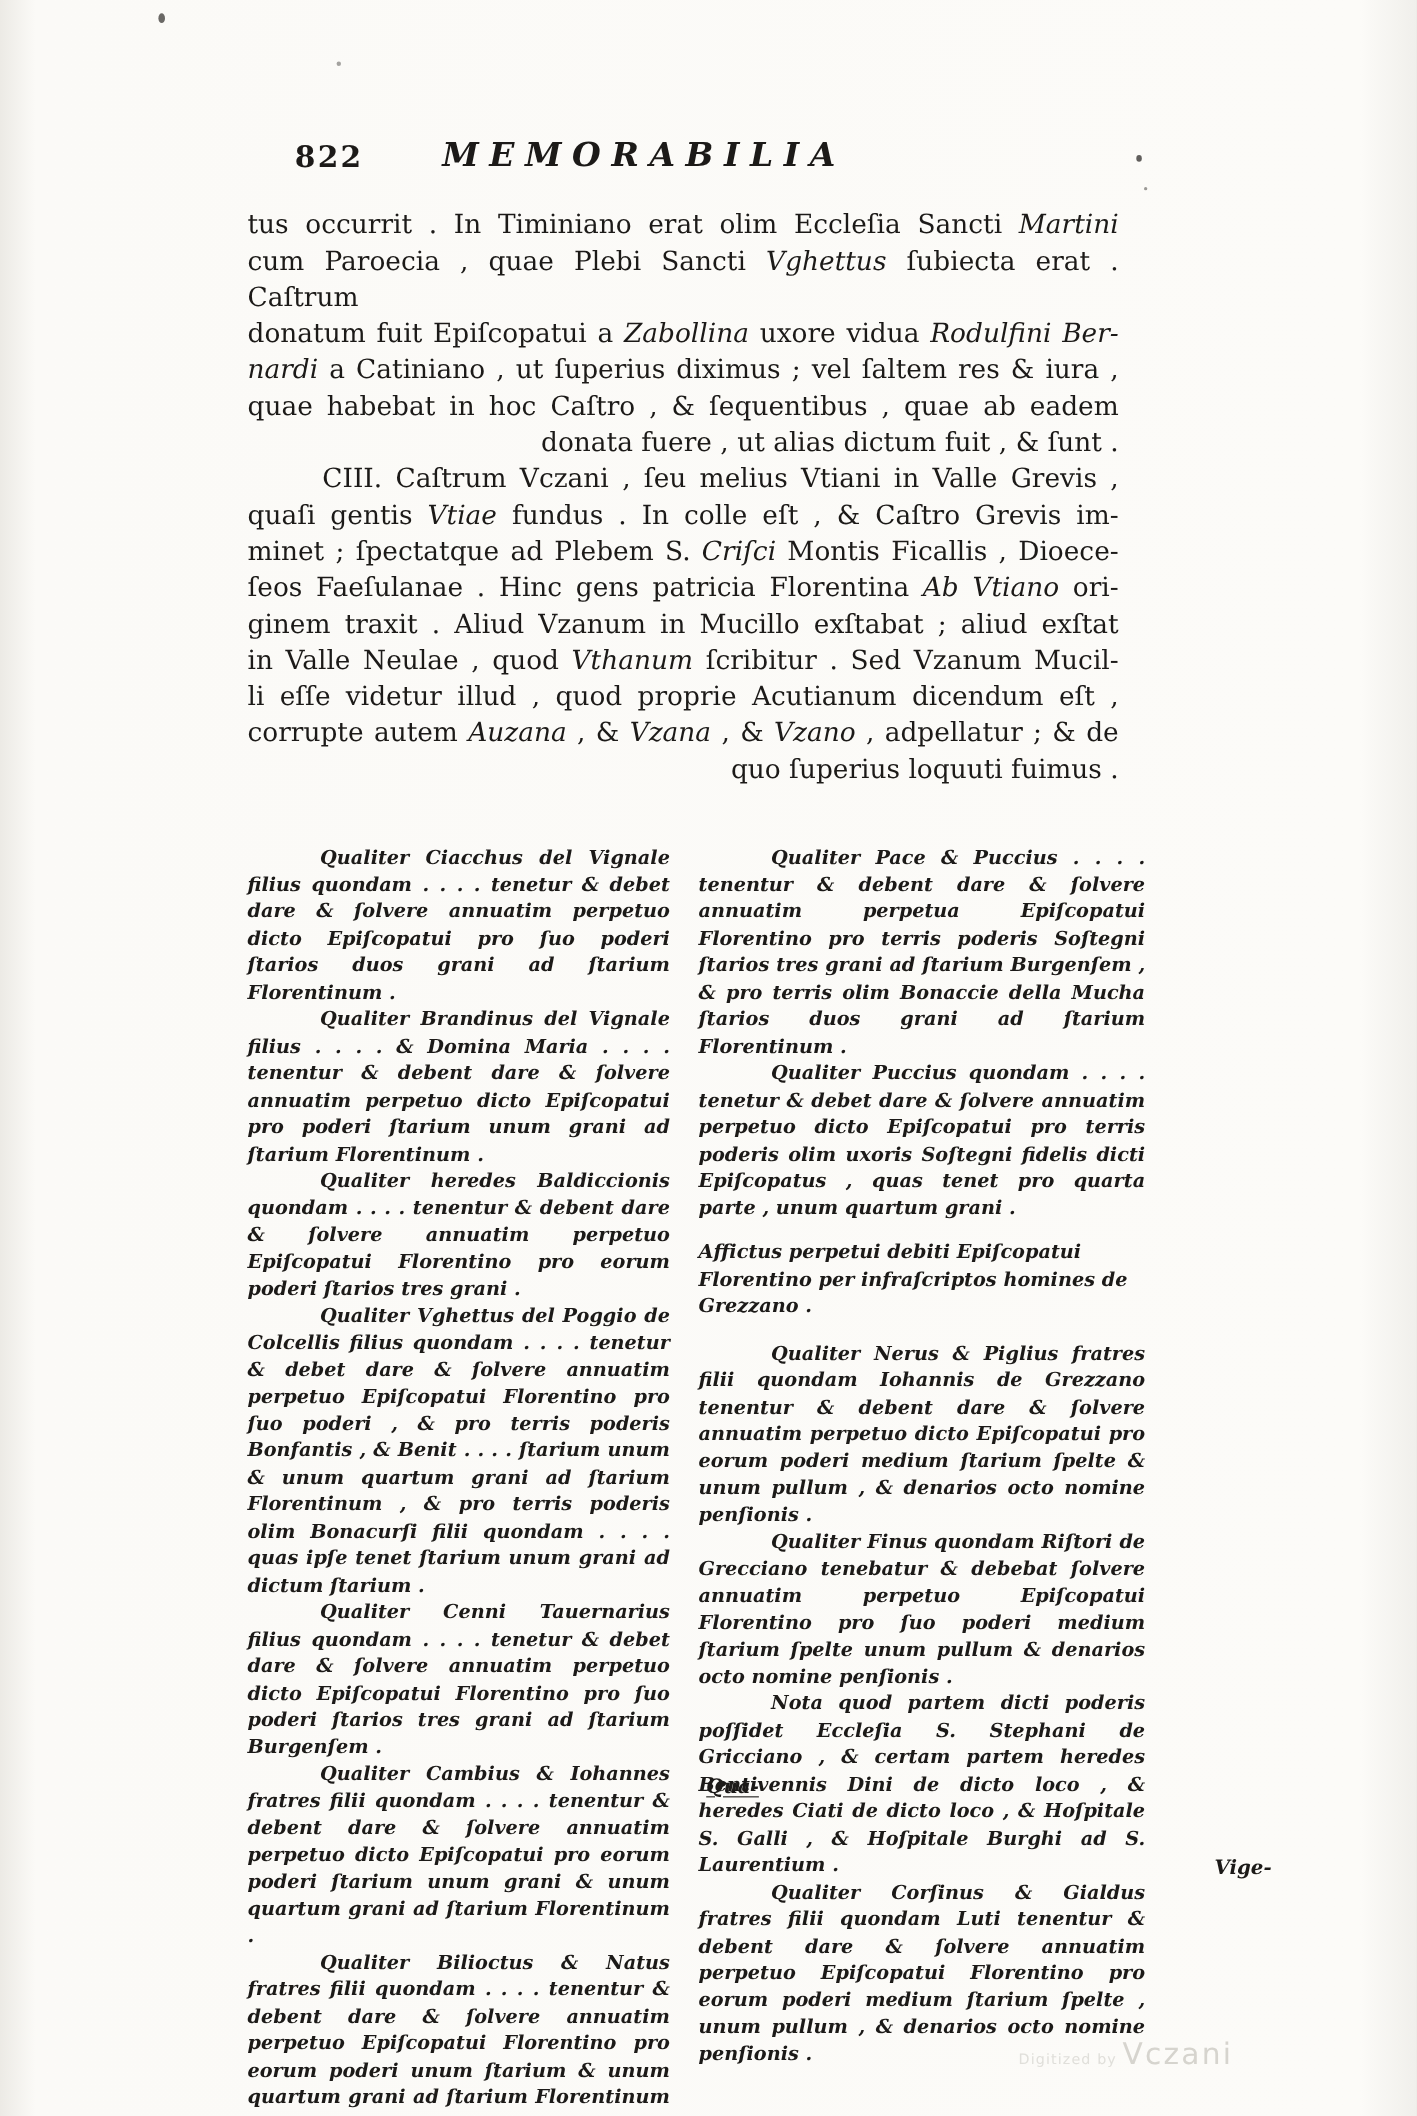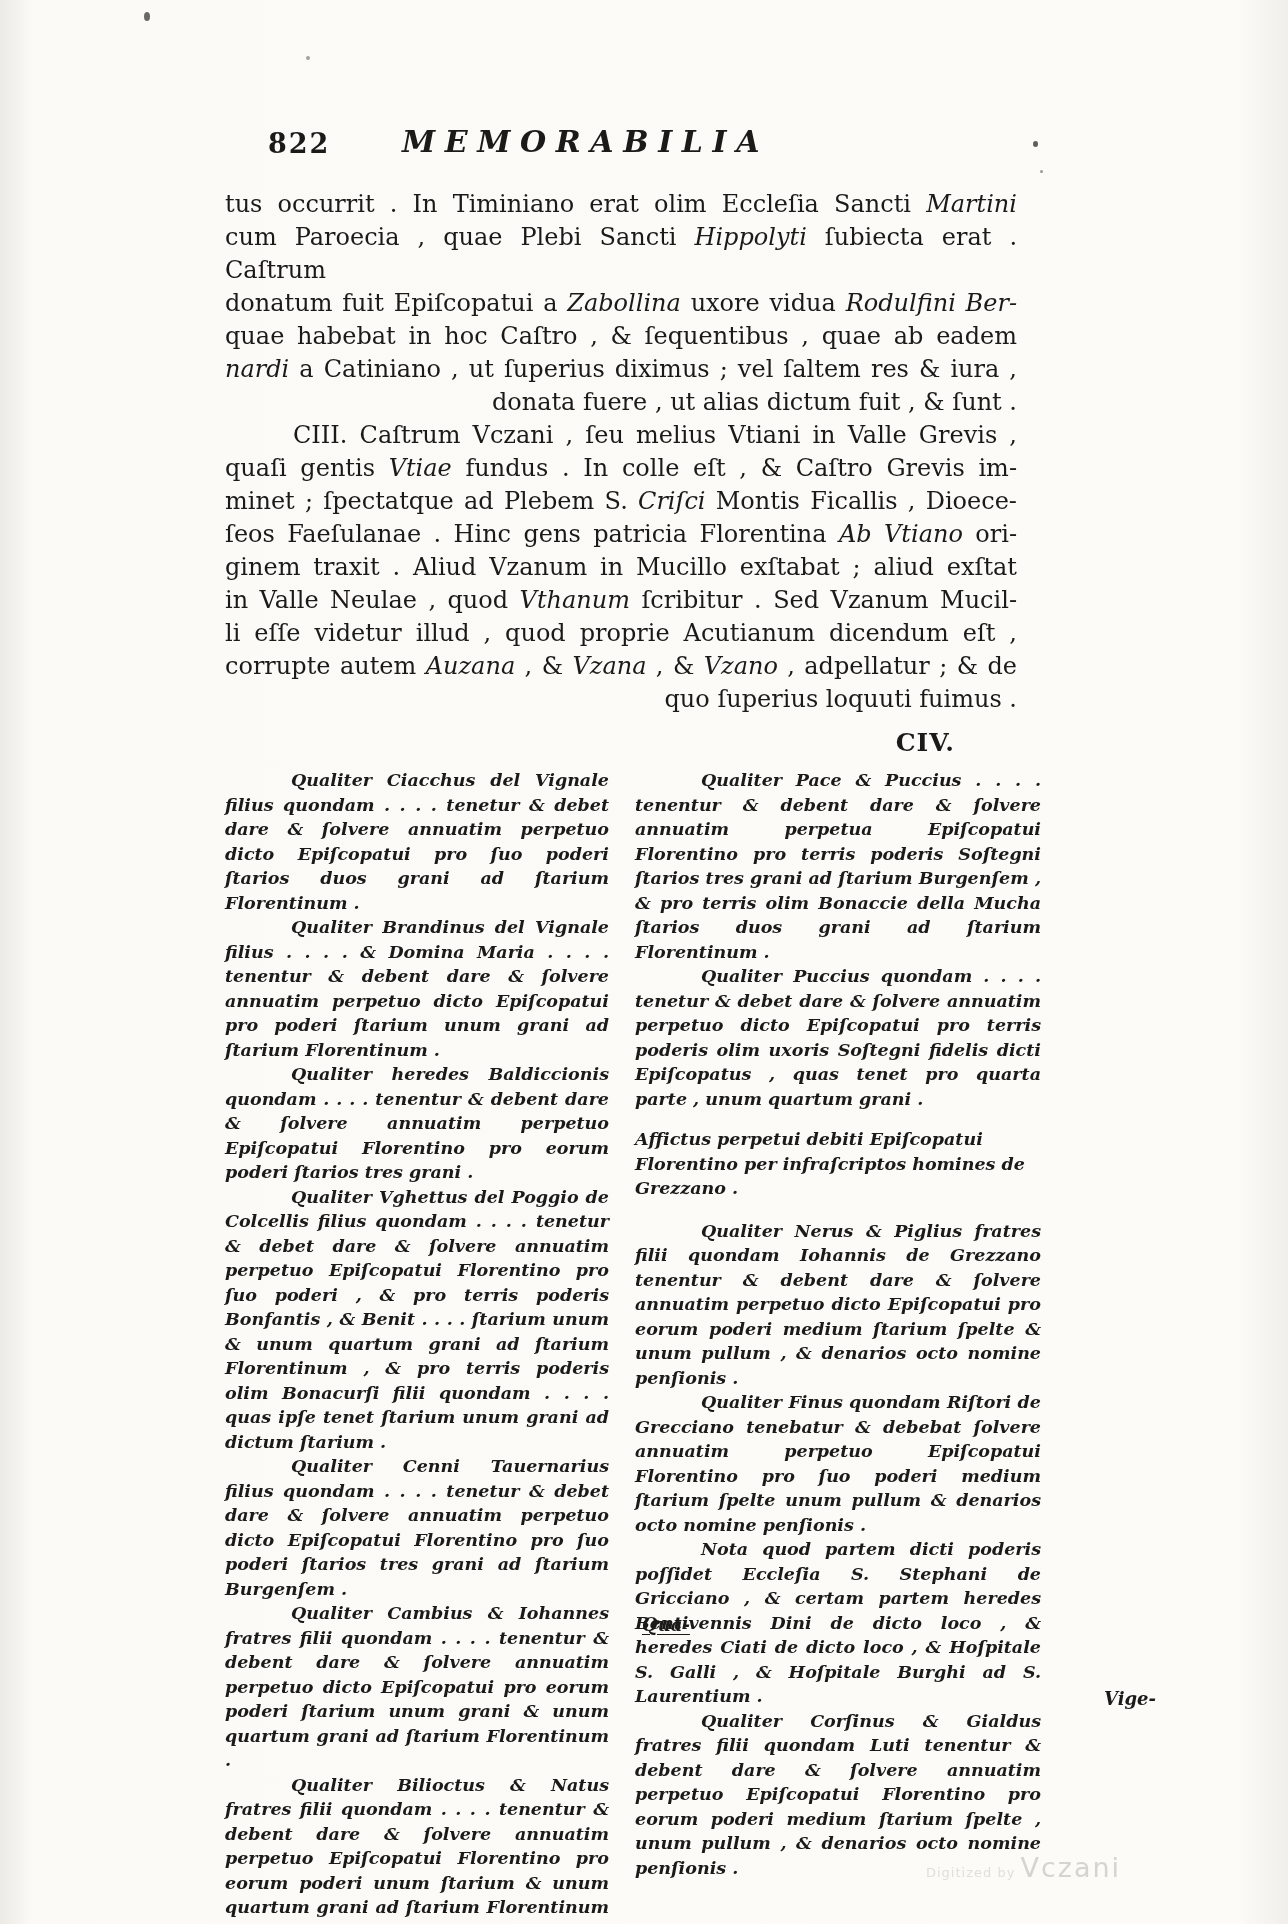--- a/index.html
+++ b/index.html
@@ -80,36 +80,35 @@
   <div class="speck" id="speck2"></div>
   <div class="speck" id="speck3"></div>
   <div class="speck" id="speck4"></div>
 
   <div class="pagenum">822</div>
   <div class="runtitle">MEMORABILIA</div>
 
   <div class="mainblock">
     <div>
         <div class="tline jl">tus occurrit .  In Timiniano erat olim Eccleſia Sancti <i>Martini</i></div>
-        <div class="tline jl">cum Paroecia , quae Plebi Sancti <i>Hippolyti</i> ſubiecta erat . Caſtrum</div>
+        <div class="tline jl">cum Paroecia , quae Plebi Sancti <i>Vghettus</i> ſubiecta erat . Caſtrum</div>
         <div class="tline jl">donatum fuit Epiſcopatui a <i>Zabollina</i> uxore vidua <i>Rodulfini Ber-</i></div>
+        <div class="tline jl"><i>nardi</i> a Catiniano , ut ſuperius diximus ; vel ſaltem res &amp; iura ,</div>
         <div class="tline jl">quae habebat in hoc Caſtro , &amp; ſequentibus , quae ab eadem</div>
-        <div class="tline jl"><i>nardi</i> a Catiniano , ut ſuperius diximus ; vel ſaltem res &amp; iura ,</div>
         <div class="tline">donata fuere , ut alias dictum fuit , &amp; ſunt .</div>
         <div class="tline jl ind">CIII.  Caſtrum Vczani , ſeu melius Vtiani in Valle Grevis ,</div>
         <div class="tline jl">quaſi gentis <i>Vtiae</i> fundus .  In colle eſt , &amp; Caſtro Grevis im-</div>
         <div class="tline jl">minet ; ſpectatque ad Plebem S. <i>Criſci</i> Montis Ficallis , Dioece-</div>
         <div class="tline jl">ſeos Faeſulanae .  Hinc gens patricia Florentina <i>Ab Vtiano</i> ori-</div>
         <div class="tline jl">ginem traxit .  Aliud Vzanum in Mucillo exſtabat ; aliud exſtat</div>
         <div class="tline jl">in Valle Neulae , quod <i>Vthanum</i> ſcribitur .  Sed Vzanum Mucil-</div>
         <div class="tline jl">li eſſe videtur illud , quod proprie Acutianum dicendum eſt ,</div>
         <div class="tline jl">corrupte autem <i>Auzana</i> , &amp; <i>Vzana</i> , &amp; <i>Vzano</i> , adpellatur ; &amp; de</div>
         <div class="tline">quo ſuperius loquuti fuimus .</div>
       </div>
-    <div class="civline">CIV.</div>
   </div>
 
   <div class="columns">
     <div class="col-left">
         <p class="cpara">Qualiter Ciacchus del Vignale filius quondam . . . .  tenetur &amp; debet dare &amp; ſolvere annuatim perpetuo dicto Epiſcopatui pro ſuo poderi ſtarios duos grani ad ſtarium Florentinum .</p>
         <p class="cpara">Qualiter Brandinus del Vignale filius . . . . &amp; Domina Maria . . . .  tenentur &amp; debent dare &amp; ſolvere annuatim perpetuo dicto Epiſcopatui pro poderi ſtarium unum grani ad ſtarium Florentinum .</p>
         <p class="cpara">Qualiter heredes Baldiccionis quondam . . . .  tenentur &amp; debent dare &amp; ſolvere annuatim perpetuo Epiſcopatui Florentino pro eorum poderi ſtarios tres grani .</p>
         <p class="cpara">Qualiter Vghettus del Poggio de Colcellis filius quondam . . . .  tenetur &amp; debet dare &amp; ſolvere annuatim perpetuo Epiſcopatui Florentino pro ſuo poderi , &amp; pro terris poderis Bonfantis , &amp; Benit . . . .  ſtarium unum &amp; unum quartum grani ad ſtarium Florentinum , &amp; pro terris poderis olim Bonacurſi filii quondam . . . .  quas ipſe tenet ſtarium unum grani ad dictum ſtarium .</p>
         <p class="cpara">Qualiter Cenni Tauernarius filius quondam . . . .  tenetur &amp; debet dare &amp; ſolvere annuatim perpetuo dicto Epiſcopatui Florentino pro ſuo poderi ſtarios tres grani ad ſtarium Burgenſem .</p>
         <p class="cpara">Qualiter Cambius &amp; Iohannes fratres filii quondam . . . .  tenentur &amp; debent dare &amp; ſolvere annuatim perpetuo dicto Epiſcopatui pro eorum poderi ſtarium unum grani &amp; unum quartum grani ad ſtarium Florentinum .</p>

